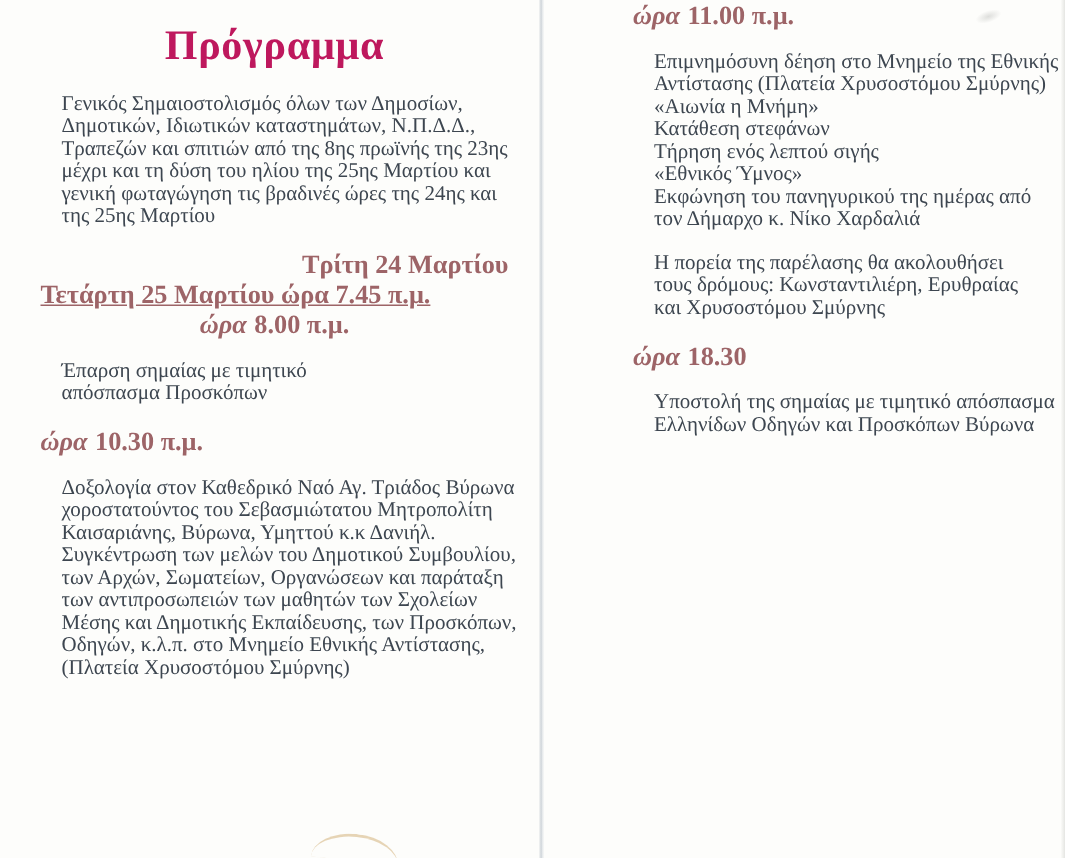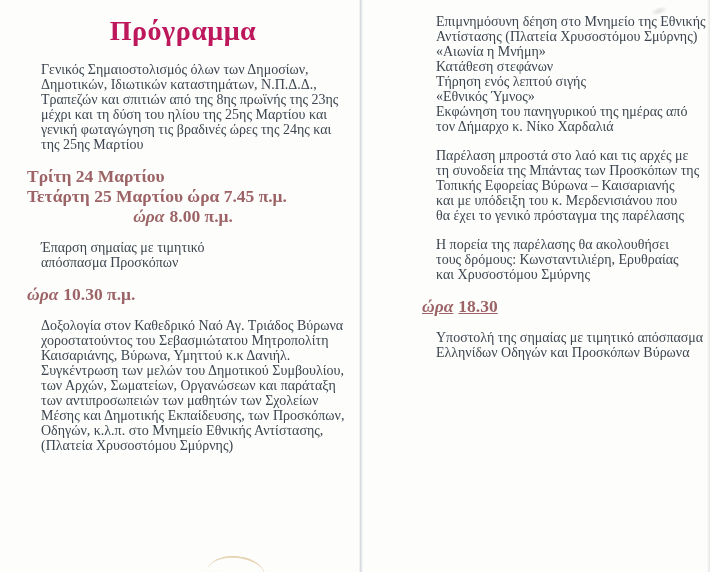--- a/index.html
+++ b/index.html
@@ -38,28 +38,28 @@
   p.body-text {
     margin: 14px;
     font-size: 14px;
     line-height: 15px;
     white-space: pre;
     color: #3d4650;
   }
 
   
   .mt-intro   { margin-top: 12px; }
-  .mt-h-tue   { margin-top: 14px; }
+  .mt-h-tue   { margin-top: 14px; text-align: right; }
   .mt-p-tue   { margin-top: 10px; }
-  .mt-h-wed   { margin-top: 16px; }
+  .mt-h-wed   { margin-top: 16px; text-decoration: underline; }
   .mt-h-0800  { margin-top: 6px; text-align: center;  }
   .mt-h-1030  { margin-top: 8px;  }
   .mt-h-1100  { margin-top: 22px; }
   .mt-p-gap   { margin-top: 15px; }
-  .mt-h-1830  { margin-top: 10px; text-decoration: underline; }
+  .mt-h-1830  { margin-top: 10px; }
 
   .fold-line {
     position: absolute;
     left: 359px; top: 0;
     width: 4px; height: 572px;
     background: linear-gradient(to right,
       rgba(238,240,241,0) 0%,
       #c6cdd3 45%,
       #dfe3e6 60%,
       rgba(255,255,255,0) 100%);
@@ -119,34 +119,30 @@
 των Αρχών, Σωματείων, Οργανώσεων και παράταξη
 των αντιπροσωπειών των μαθητών των Σχολείων
 Μέσης και Δημοτικής Εκπαίδευσης, των Προσκόπων,
 Οδηγών, κ.λ.π. στο Μνημείο Εθνικής Αντίστασης,
 (Πλατεία Χρυσοστόμου Σμύρνης)</p>
   </div>
 
   <div class="fold-line"></div>
 
   <div class="col col-right">
+    <h2 class="sec-heading mt-h-1100"><span class="hprefix">ώρα</span><span>11.00 π.μ.</span></h2>
     <p class="body-text">Επιμνημόσυνη δέηση στο Μνημείο της Εθνικής
 Αντίστασης (Πλατεία Χρυσοστόμου Σμύρνης)
 «Αιωνία η Μνήμη»
 Κατάθεση στεφάνων
 Τήρηση ενός λεπτού σιγής
 «Εθνικός Ύμνος»
 Εκφώνηση του πανηγυρικού της ημέρας από
 τον Δήμαρχο κ. Νίκο Χαρδαλιά</p>
 
-    <p class="body-text mt-p-gap">Παρέλαση μπροστά στο λαό και τις αρχές με
-τη συνοδεία της Μπάντας των Προσκόπων της
-Τοπικής Εφορείας Βύρωνα – Καισαριανής
-και με υπόδειξη του κ. Μερδενισιάνου που
-θα έχει το γενικό πρόσταγμα της παρέλασης</p>
 
     <p class="body-text mt-p-gap">Η πορεία της παρέλασης θα ακολουθήσει
 τους δρόμους: Κωνσταντιλιέρη, Ερυθραίας
 και Χρυσοστόμου Σμύρνης</p>
 
     <h2 class="sec-heading mt-h-1830"><span class="hprefix">ώρα</span><span>18.30</span></h2>
     <p class="body-text">Υποστολή της σημαίας με τιμητικό απόσπασμα
 Ελληνίδων Οδηγών και Προσκόπων Βύρωνα</p>
   </div>
 

